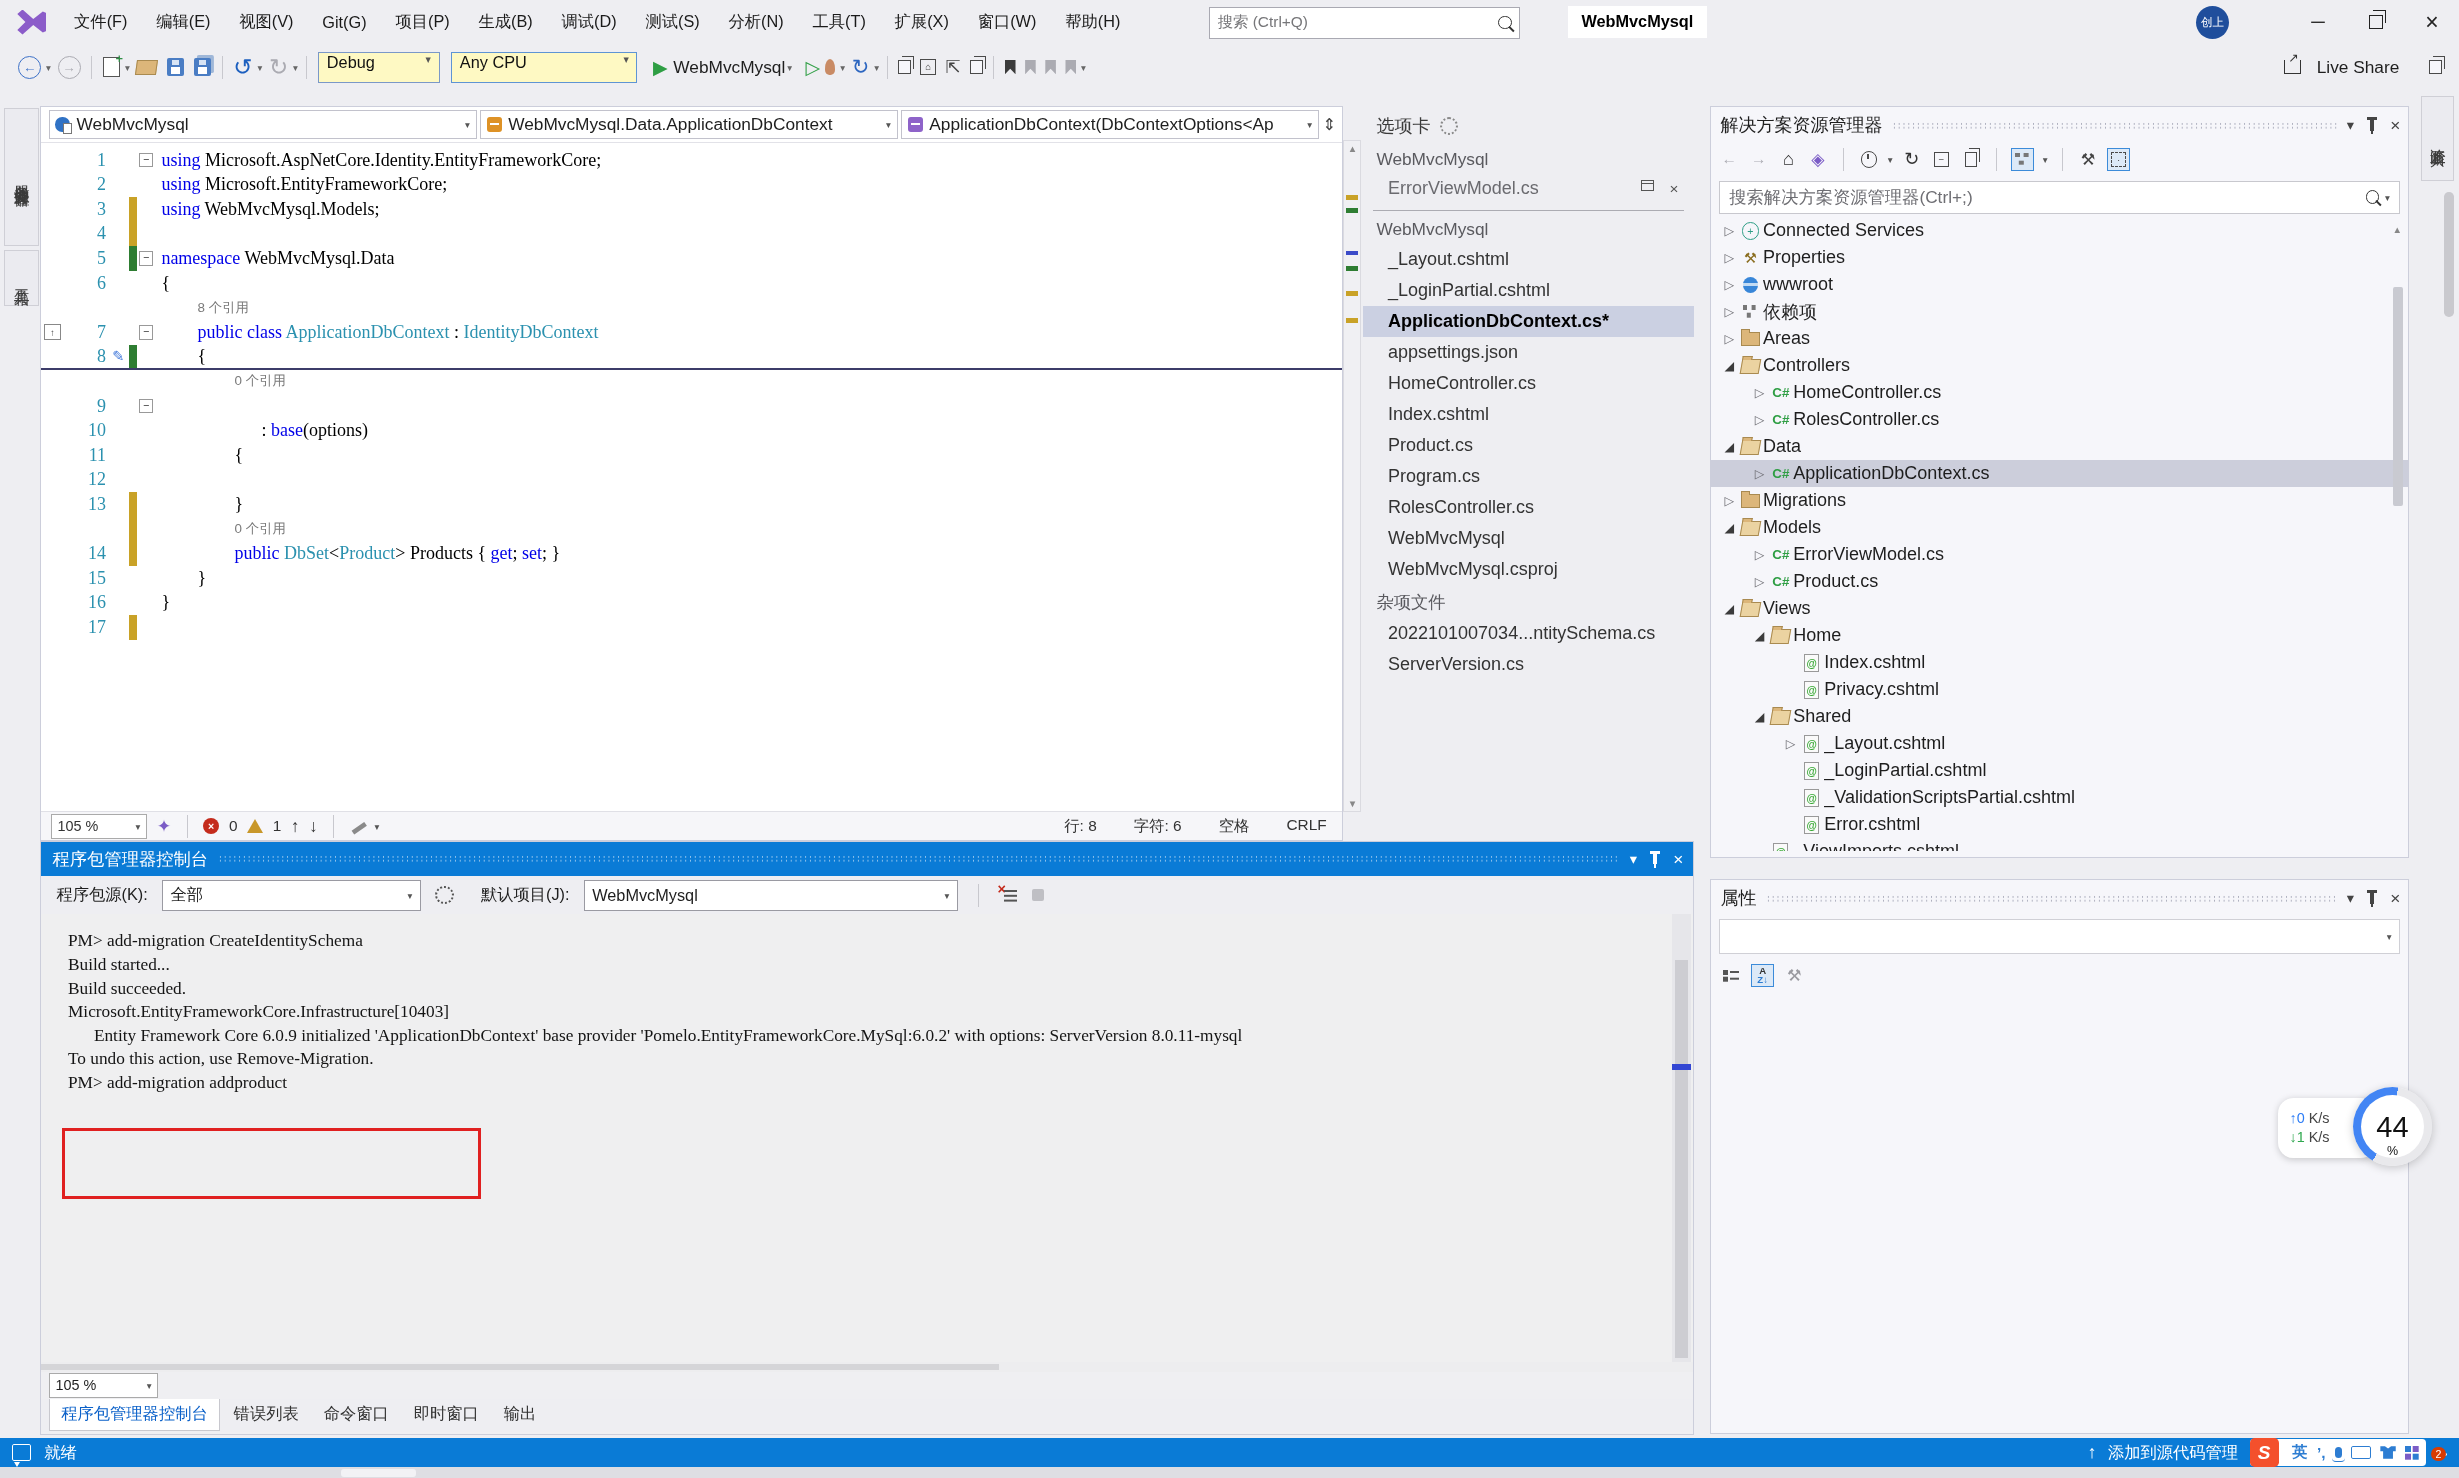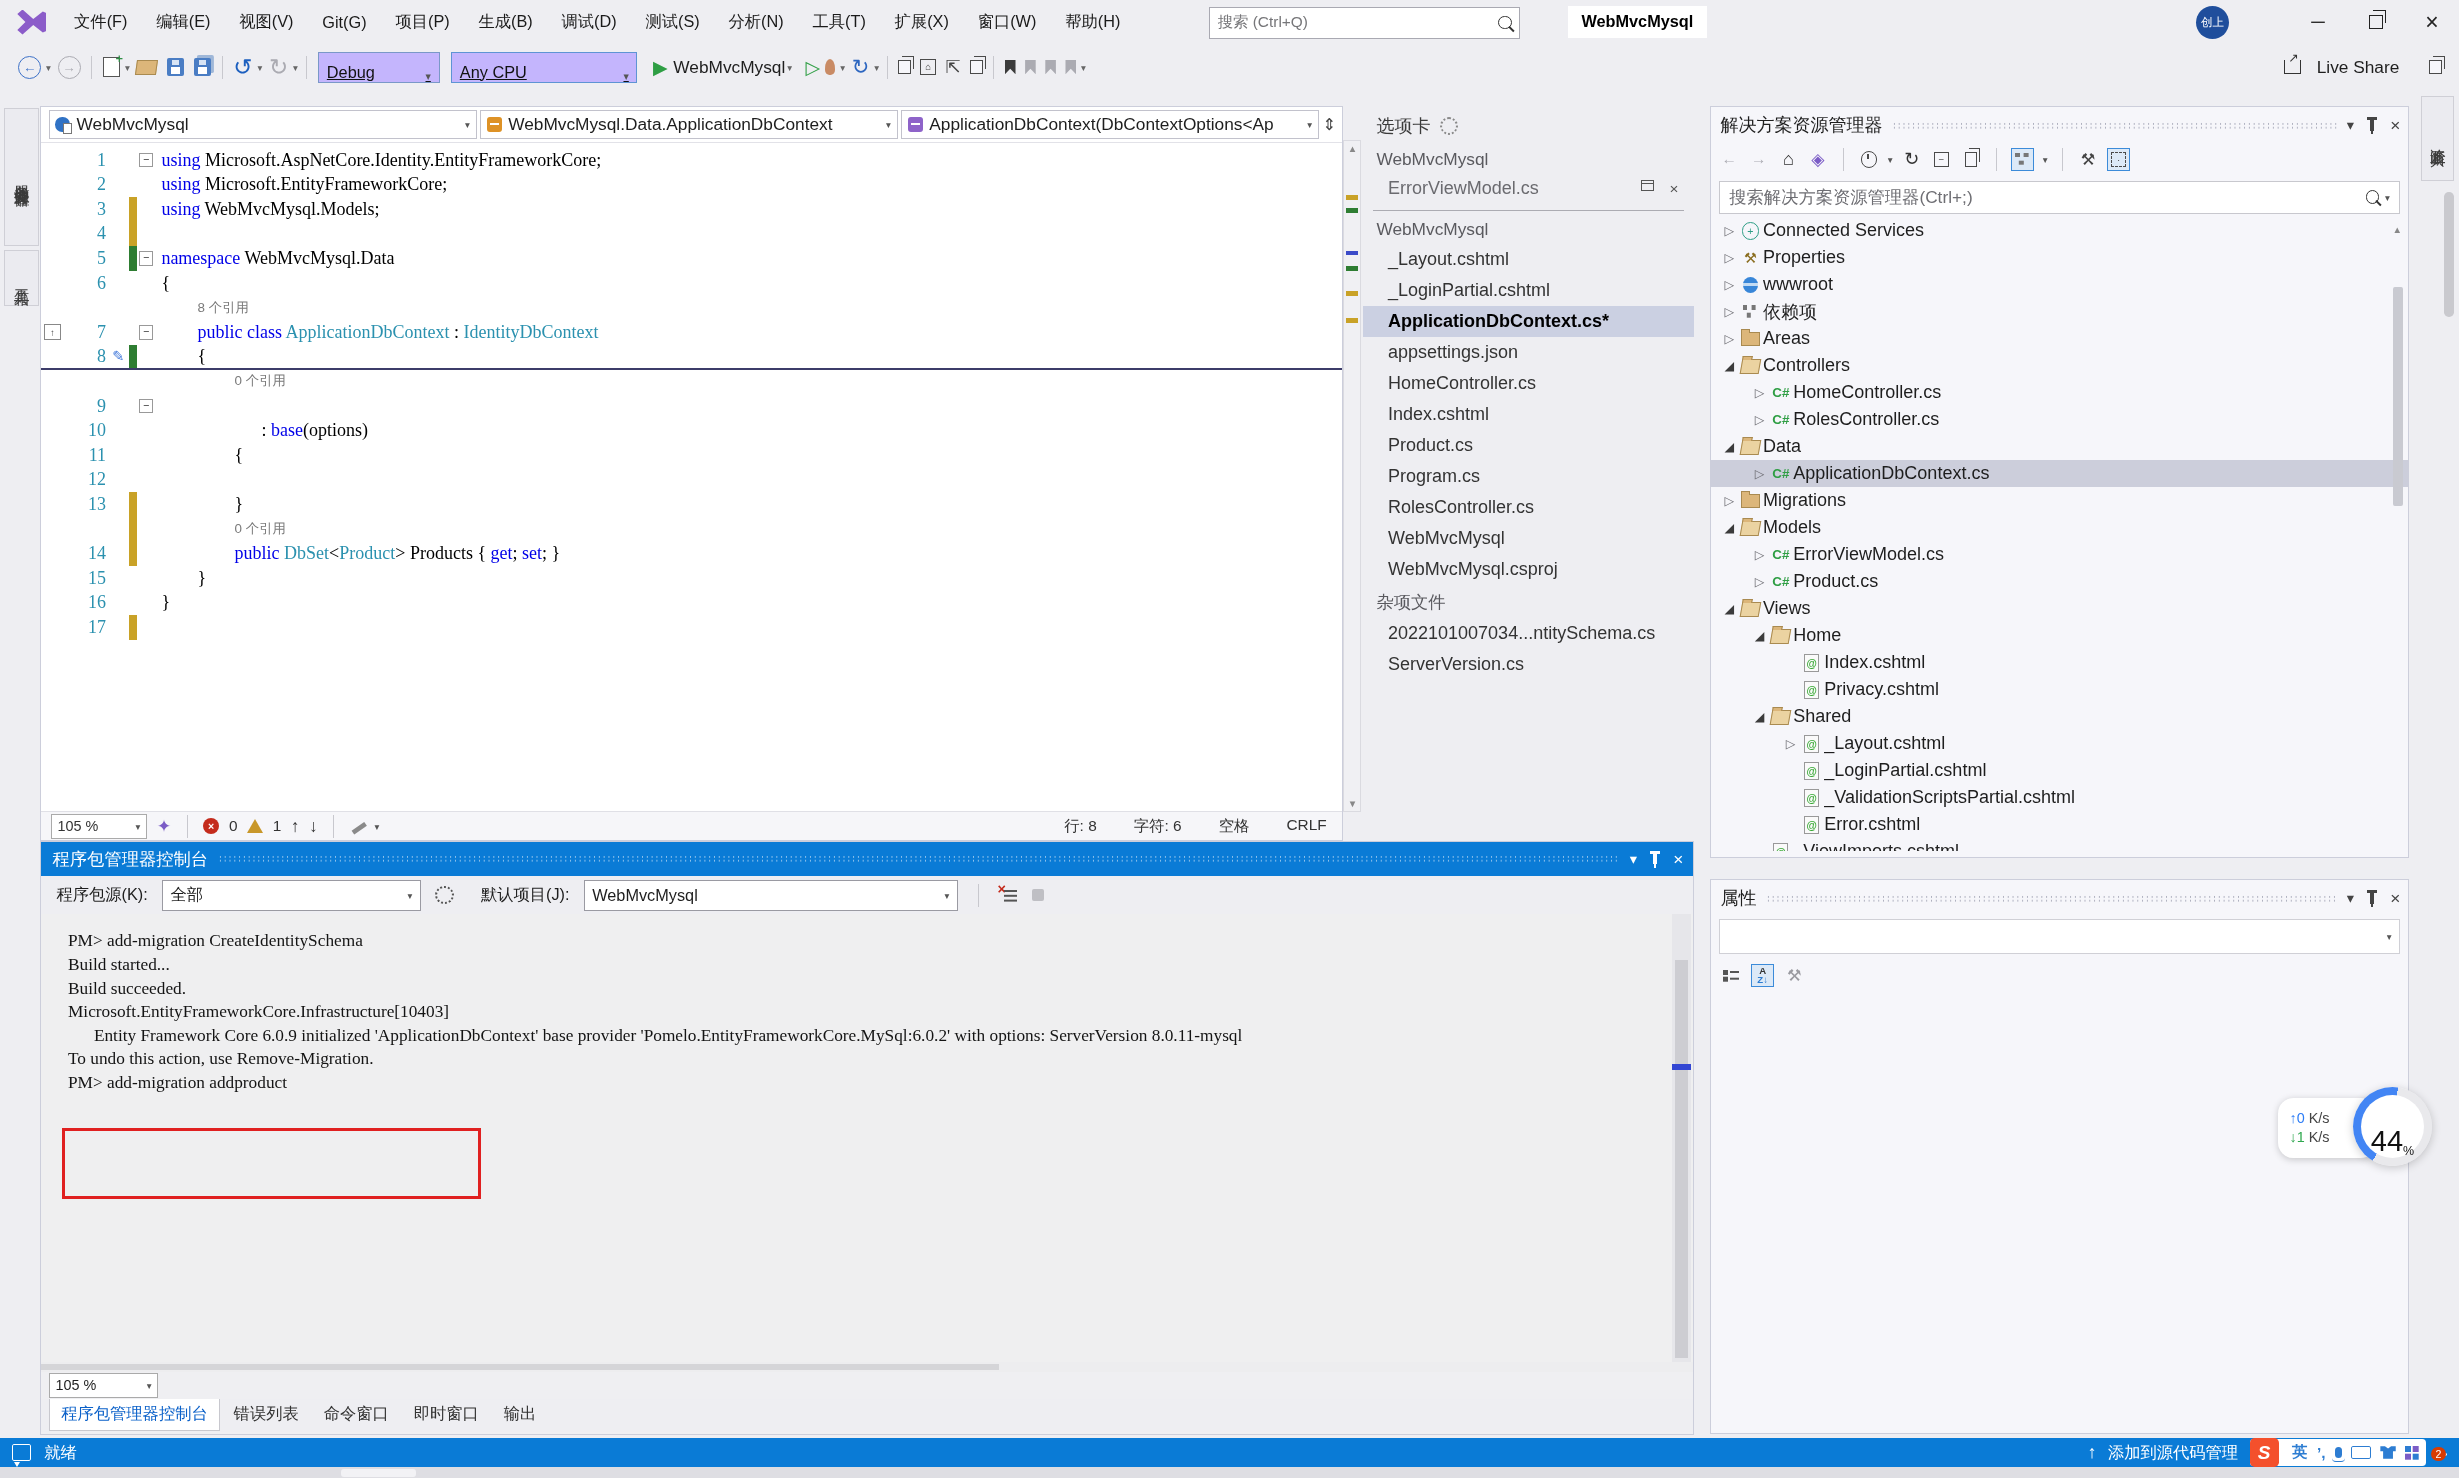--- a/index.html
+++ b/index.html
@@ -38,22 +38,22 @@
   .tb-dd{font-size:9.6px;color:#666;margin:0 1.9px 0 0;}
   .circ{width:21px;height:21px;border-radius:50%;display:inline-flex;align-items:center;justify-content:center;font-size:13.4px;}
   .circ.blue{border:1.9px solid #3E72C8;color:#3E72C8;}
   .circ.gray{border:1.9px solid #ABABB2;color:#ABABB2;}
   .i-floppy{width:17.3px;height:17.3px;background:#4A7DC4;position:relative;border-radius:1.9px;}
   .i-floppy::after{content:"";position:absolute;left:3.8px;bottom:1.9px;width:9.6px;height:6.7px;background:#FFF;}
   .i-floppy::before{content:"";position:absolute;left:4.8px;top:1.9px;width:7.7px;height:4.8px;background:#D8E4F4;}
   .i-folder-op{width:19px;height:12.5px;background:#DCB67A;border:1px solid #A98A50;position:relative;transform:skewX(-8deg);}
   .i-newproj{width:15.4px;height:17.3px;border:1.4px solid #555;background:#FFF;position:relative;}
   .i-newproj::after{content:"＋";position:absolute;right:-5.8px;top:-7.7px;color:#2F8F46;font-size:11.5px;font-weight:bold;}
-  .combo{height:29px;background:#c4b5fd;border:1px solid #7A98C8;display:inline-flex;align-items:flex-end;
-         font-size:16.3px;padding:0 7.7px;color:#111;text-decoration:underline;}
+  .combo{height:29px;background:#fef9c3;border:1px solid #7A98C8;display:inline-flex;align-items:flex-start;
+         font-size:16.3px;padding:0 7.7px;color:#111;}
   .combo .dd{margin-left:auto;font-size:10.6px;color:#555;padding-left:9.6px;}
   .run-green{color:#2E9E44;font-size:19px;}
   .i-flame{width:10.6px;height:15.4px;background:#BC6A35;border-radius:50% 50% 45% 45%/65% 65% 35% 35%;opacity:.75;}
   .i-bm{width:10.6px;height:14.4px;background:#3B3B3B;clip-path:polygon(0 0,100% 0,100% 100%,50% 62%,0 100%);}
   .i-bm.gray{background:#ABABB2;}
   .liveshare{margin-left:auto;margin-right:25px;display:flex;align-items:center;font-size:17.3px;color:#1E1E1E;gap:16px;}
   .i-share{width:14.4px;height:12.5px;border:1.9px solid #333;border-top:none;position:relative;}
   .i-share::after{content:"↗";position:absolute;left:2.9px;top:-10.6px;font-size:12.5px;color:#333;}
 
   
@@ -219,21 +219,21 @@
   .bottomstrip{left:0;top:1467px;width:2459px;height:11.5px;background:#DEDEE3;}
 
   
   .net-pill{left:2278px;top:1098px;width:98px;height:60px;background:#FFF;border-radius:15.4px;
             box-shadow:0 1.9px 7.7px rgba(0,0,0,.18);display:flex;flex-direction:column;justify-content:center;
             padding-left:11.5px;box-sizing:border-box;font-size:14.4px;color:#444;line-height:19px;z-index:30;}
   .net-pill .up{color:#2D7DF6;} .net-pill .down{color:#2FA84F;}
   .pct-circle{left:2353px;top:1087px;width:79px;height:79px;border-radius:50%;
               background:conic-gradient(from 210deg,#4285F4 0 158deg,#E9E9EC 158deg 360deg);
               box-shadow:0 1.9px 9.6px rgba(0,0,0,.2);display:flex;align-items:center;justify-content:center;z-index:31;}
-  .pct-inner{width:63px;height:63px;border-radius:50%;background:#FFF;display:flex;align-items:flex-end;justify-content:center;padding-top:15.4px;box-sizing:border-box;}
+  .pct-inner{width:63px;height:63px;border-radius:50%;background:#FFF;display:flex;align-items:center;justify-content:center;padding-top:15.4px;box-sizing:border-box;flex-direction:column;}
   .pct-num{font-size:29px;color:#111;} .pct-sign{font-size:12.5px;color:#111;}
 </style>
 </head>
 <body>
 
 <div class="abs titlebar">
   <div class="vslogo"></div>
   <div id="menus" class="flex">
       <div class="menu-item">文件(F)</div>
       <div class="menu-item">编辑(E)</div>

